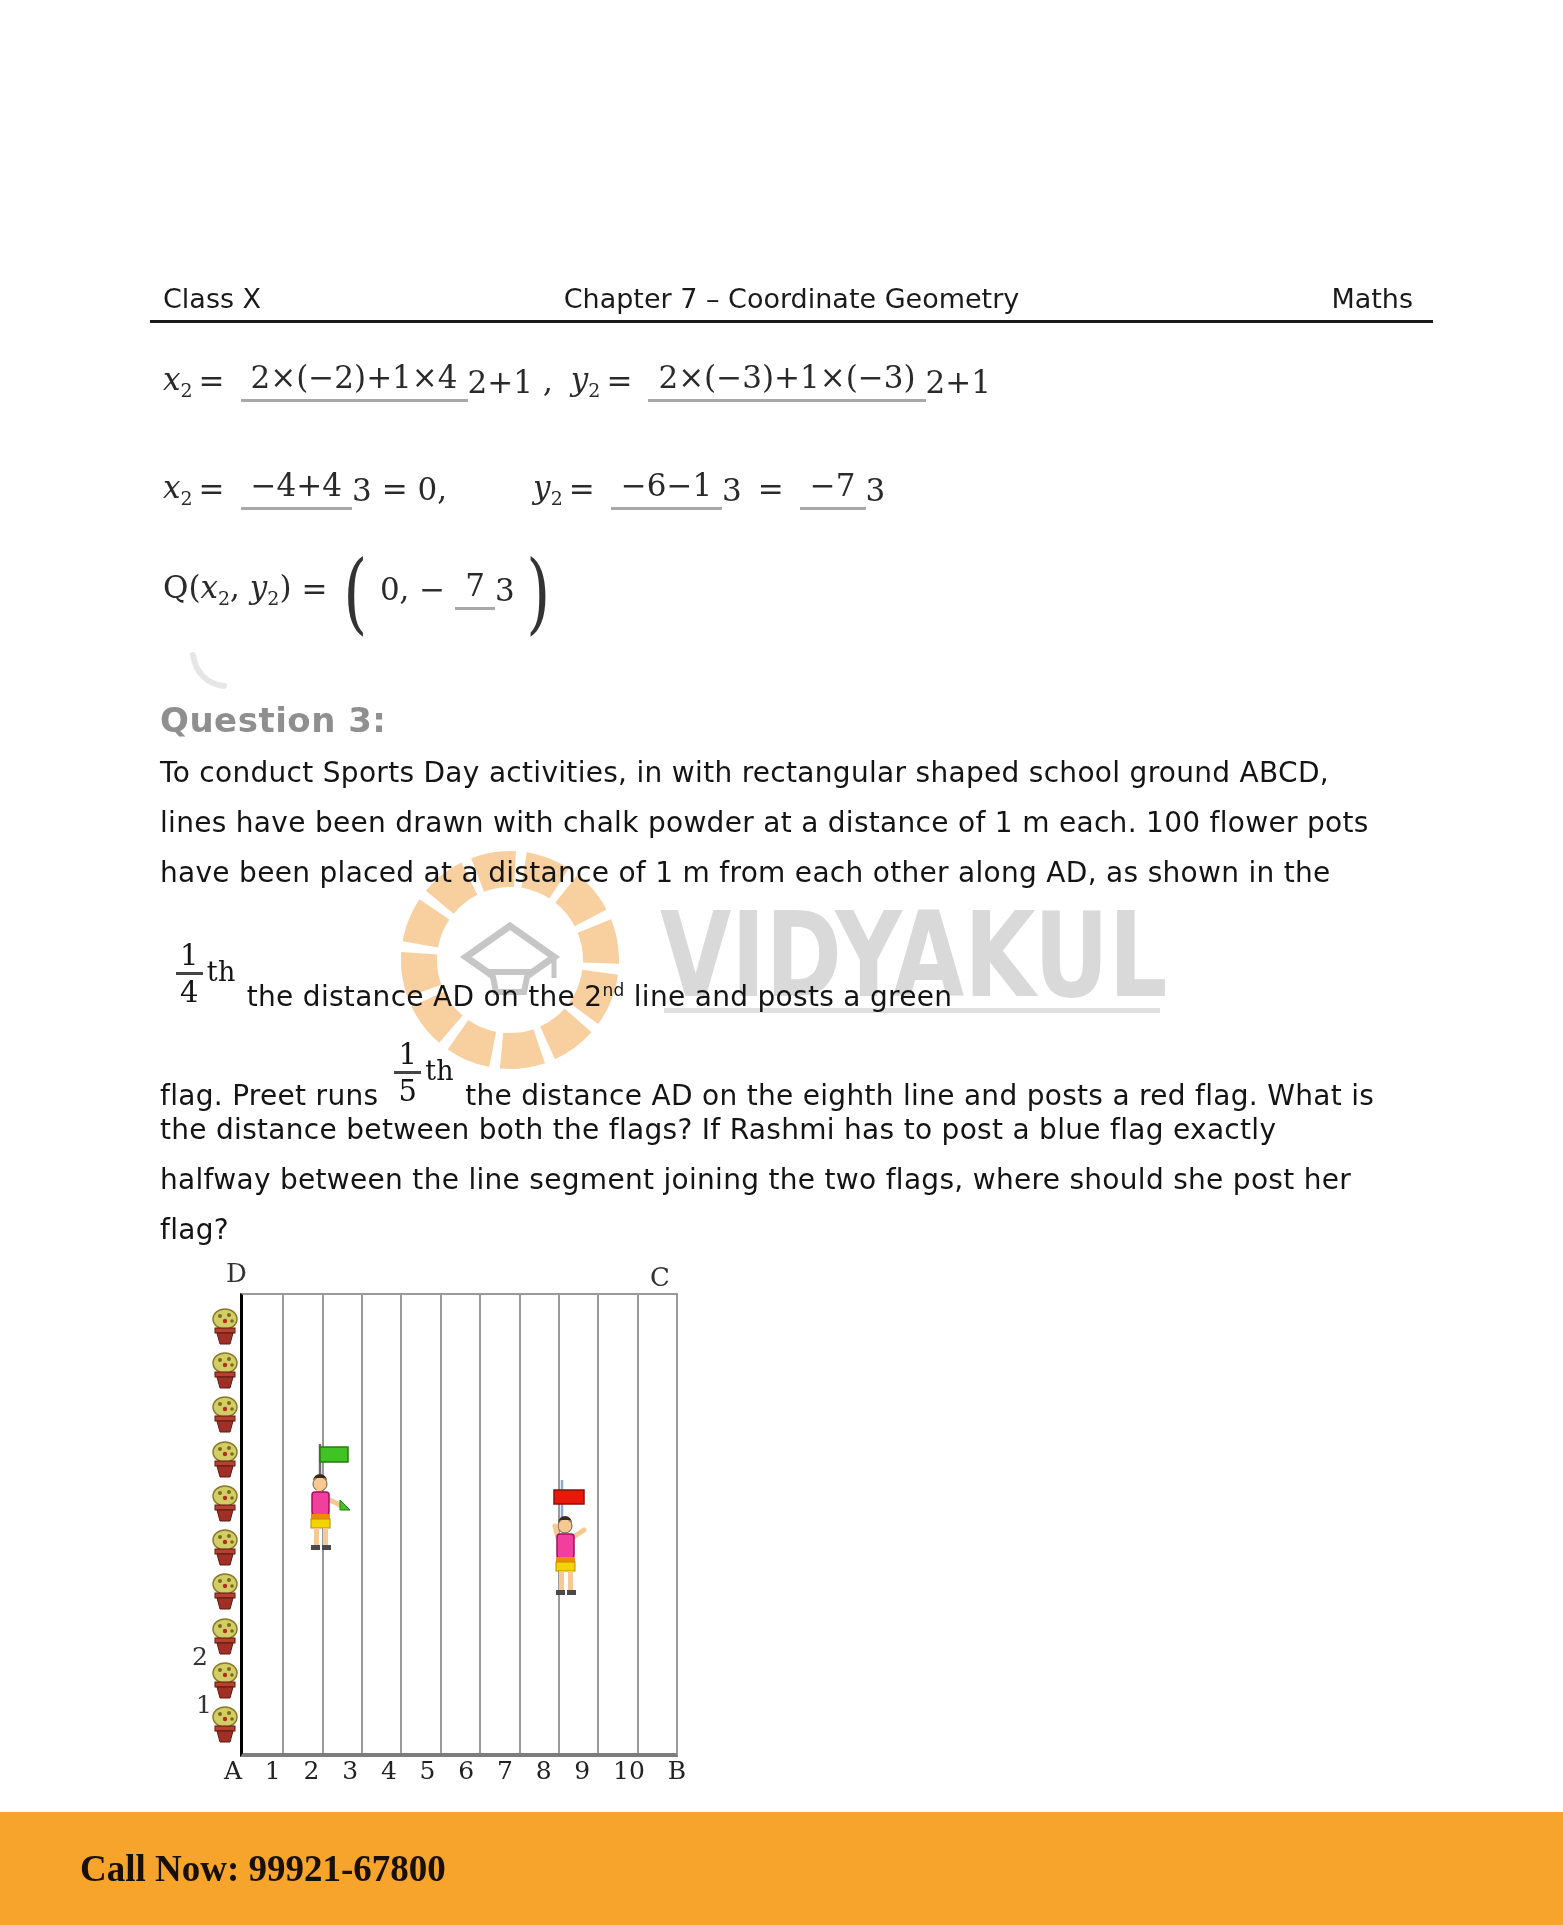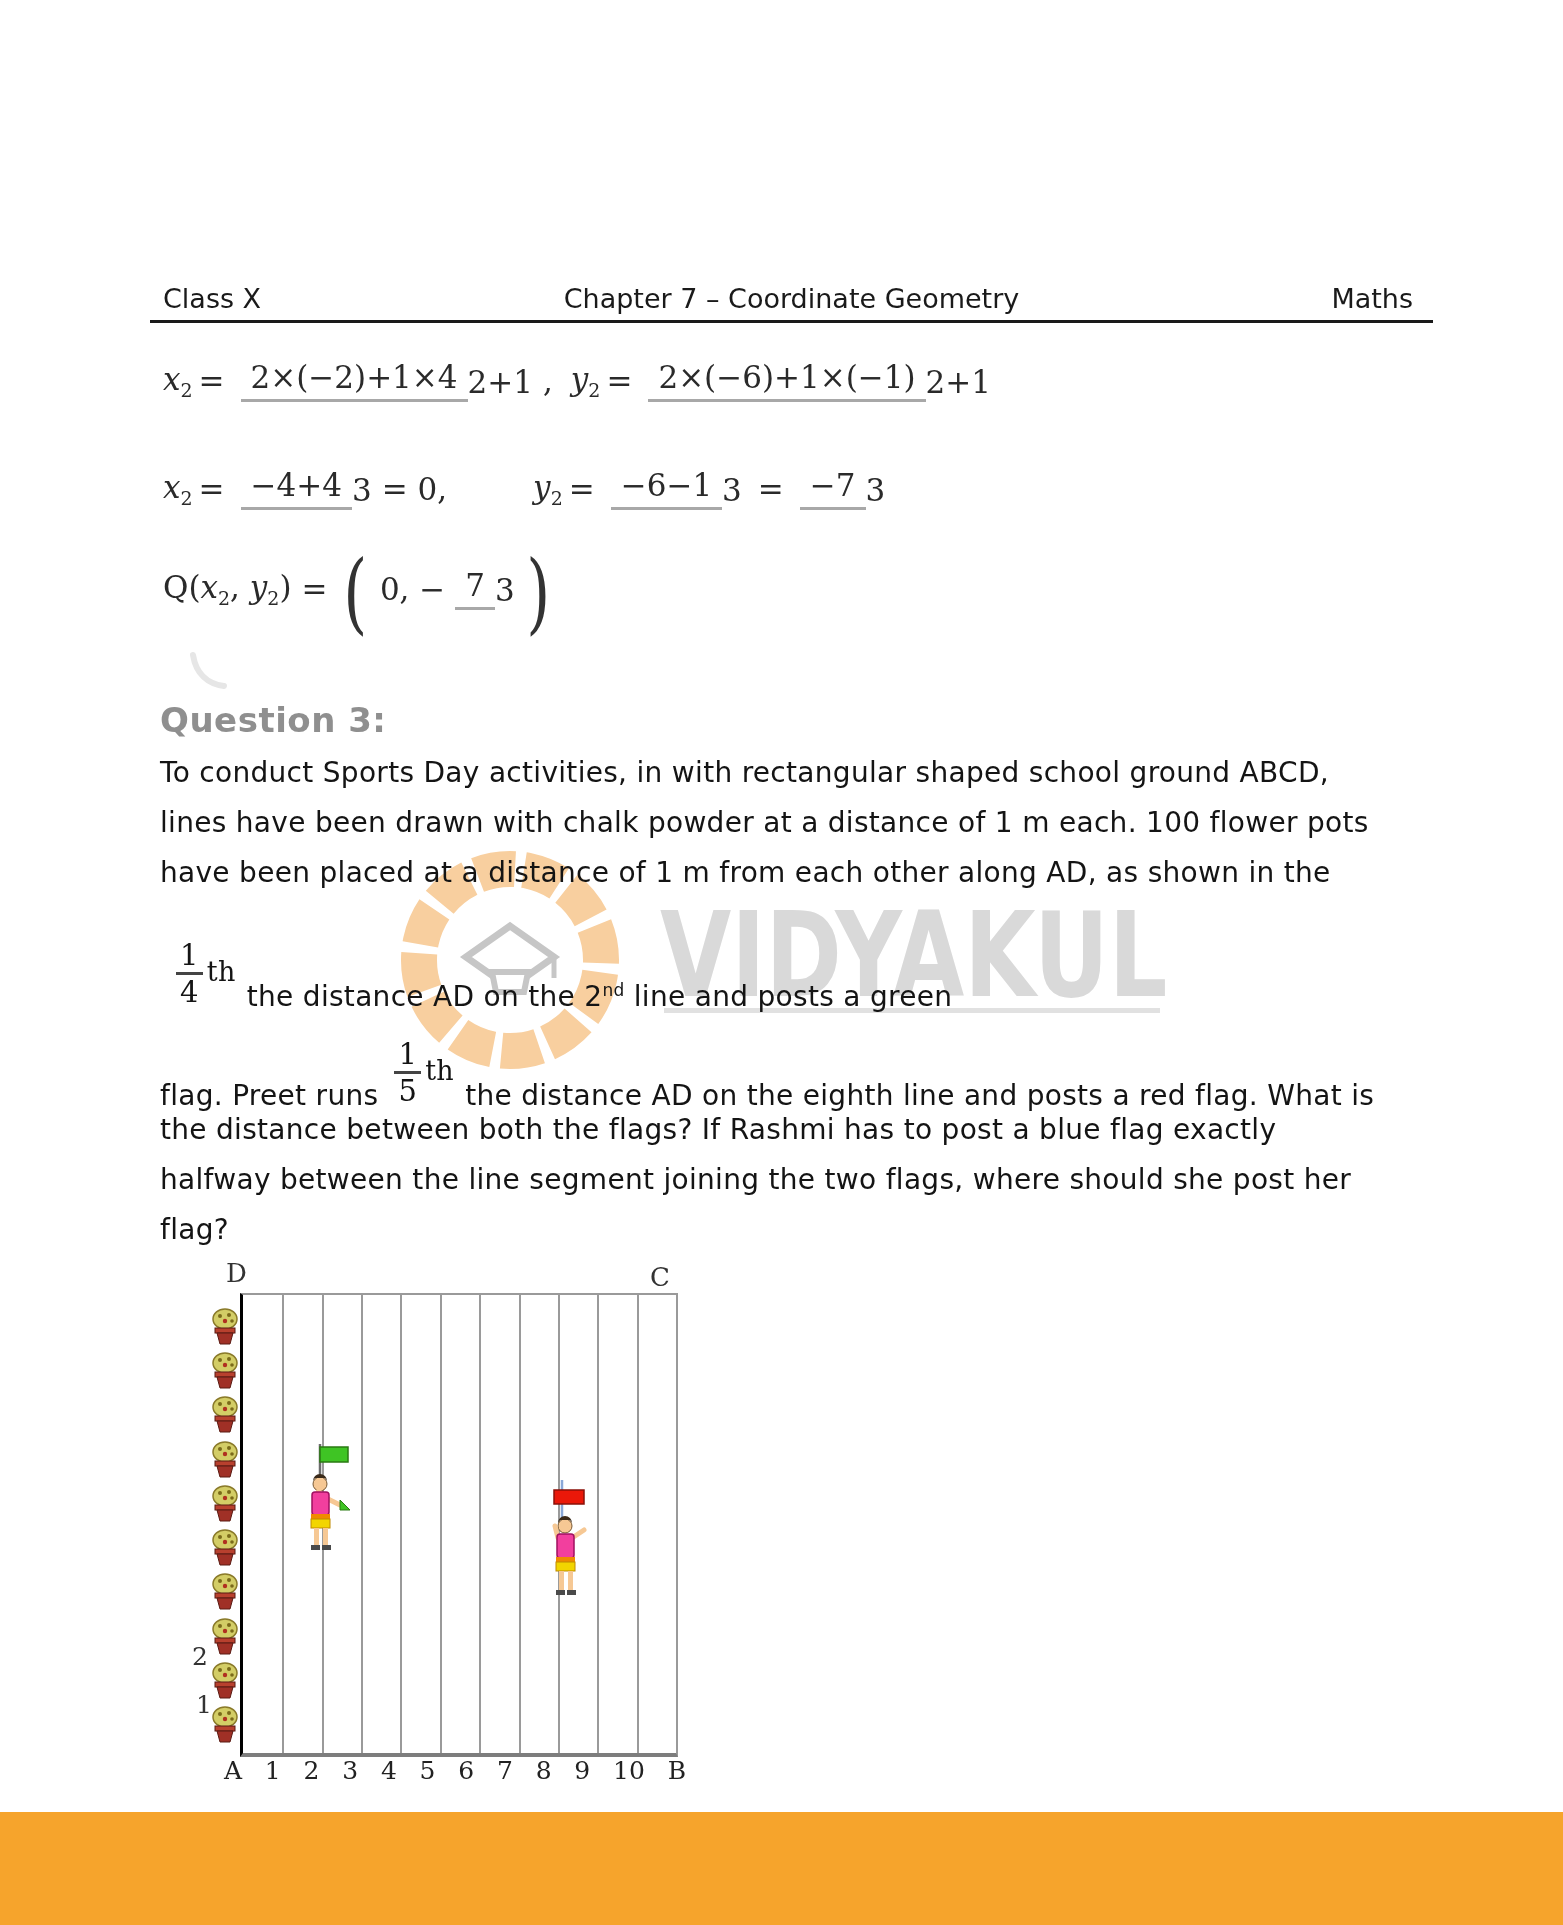--- a/index.html
+++ b/index.html
@@ -97,21 +97,21 @@
       <span style="margin:0 6px;">=</span>
       <span class="frac">
         <span class="num">2×(−2)+1×4</span>
         <span class="den">2+1</span>
       </span>
       <span>,</span>
       <span class="gap18"></span>
       <span><i>y</i><sub>2</sub></span>
       <span style="margin:0 6px;">=</span>
       <span class="frac">
-        <span class="num">2×(−6)+1×(−1)</span>
+        <span class="num">2×(−3)+1×(−3)</span>
         <span class="den">2+1</span>
       </span>
     </div>
 
     <div class="abs eqrow" style="top:468px;">
       <span><i>x</i><sub>2</sub></span>
       <span style="margin:0 6px;">=</span>
       <span class="frac">
         <span class="num">−4+4</span>
         <span class="den">3</span>
@@ -363,16 +363,17 @@
         <span>5</span>
         <span>6</span>
         <span>7</span>
         <span>8</span>
         <span>9</span>
         <span>10</span>
         <span>B</span>
       </div>
 
     <div class="abs footer" style="background: rgb(246, 164, 44);">
+      <div class="ftxt ft-left">Call Now: 99921-67800</div>
     </div>
 
   </div>
 </div>
 
 </body></html>

